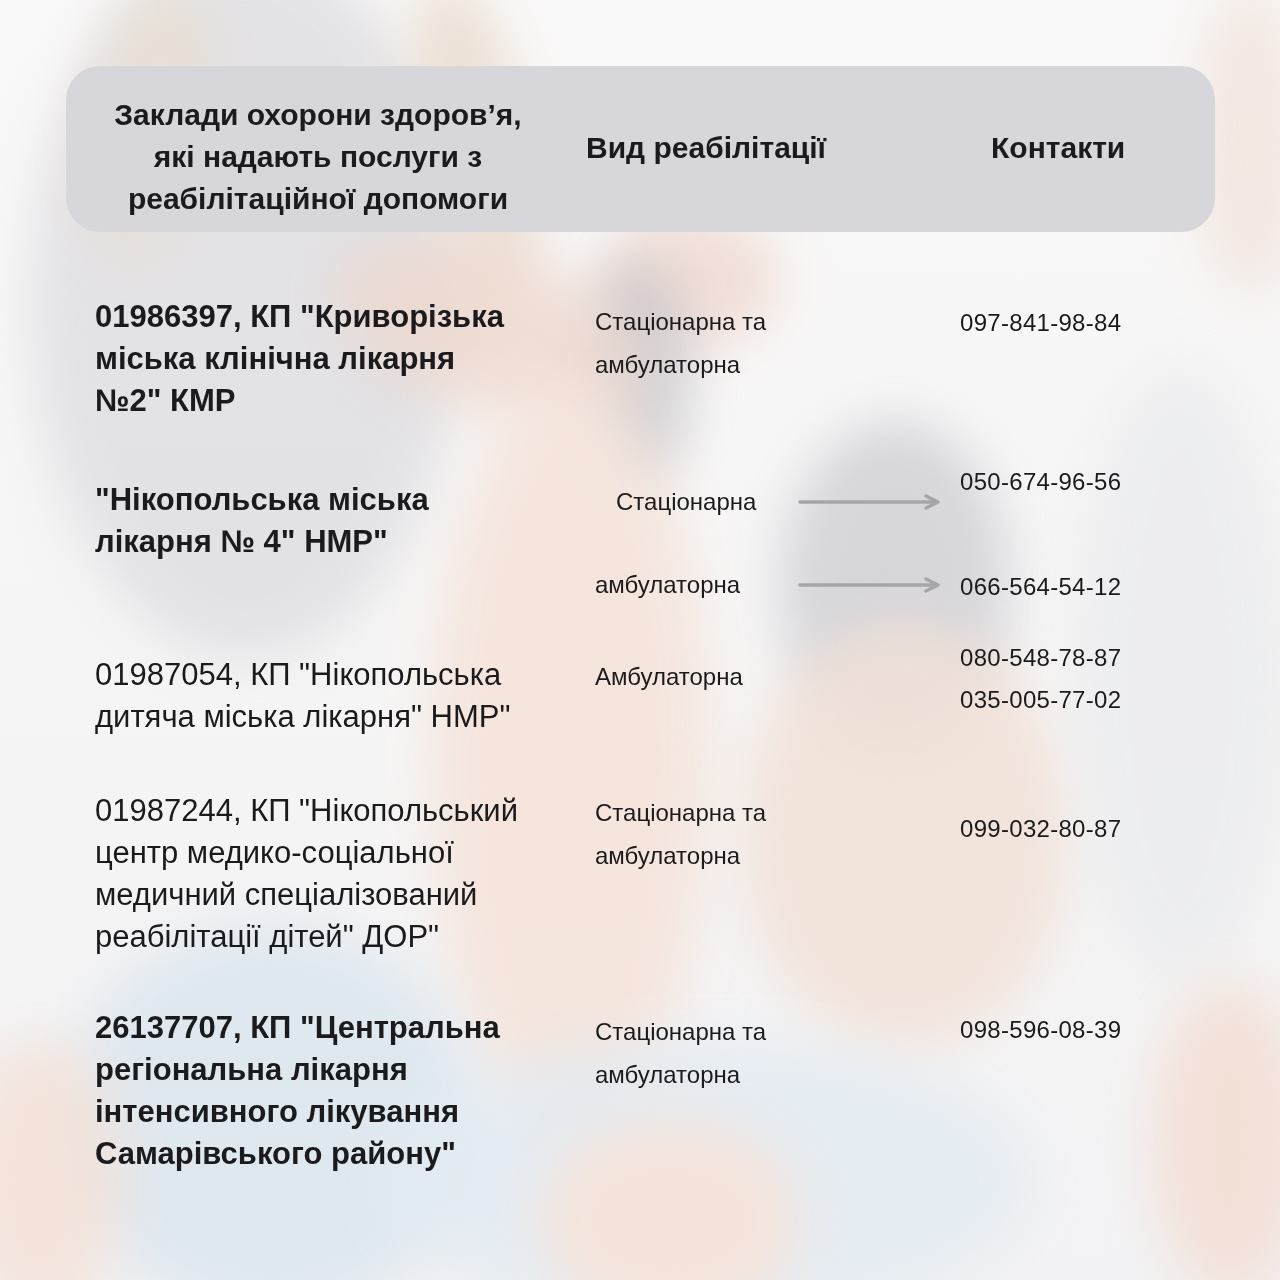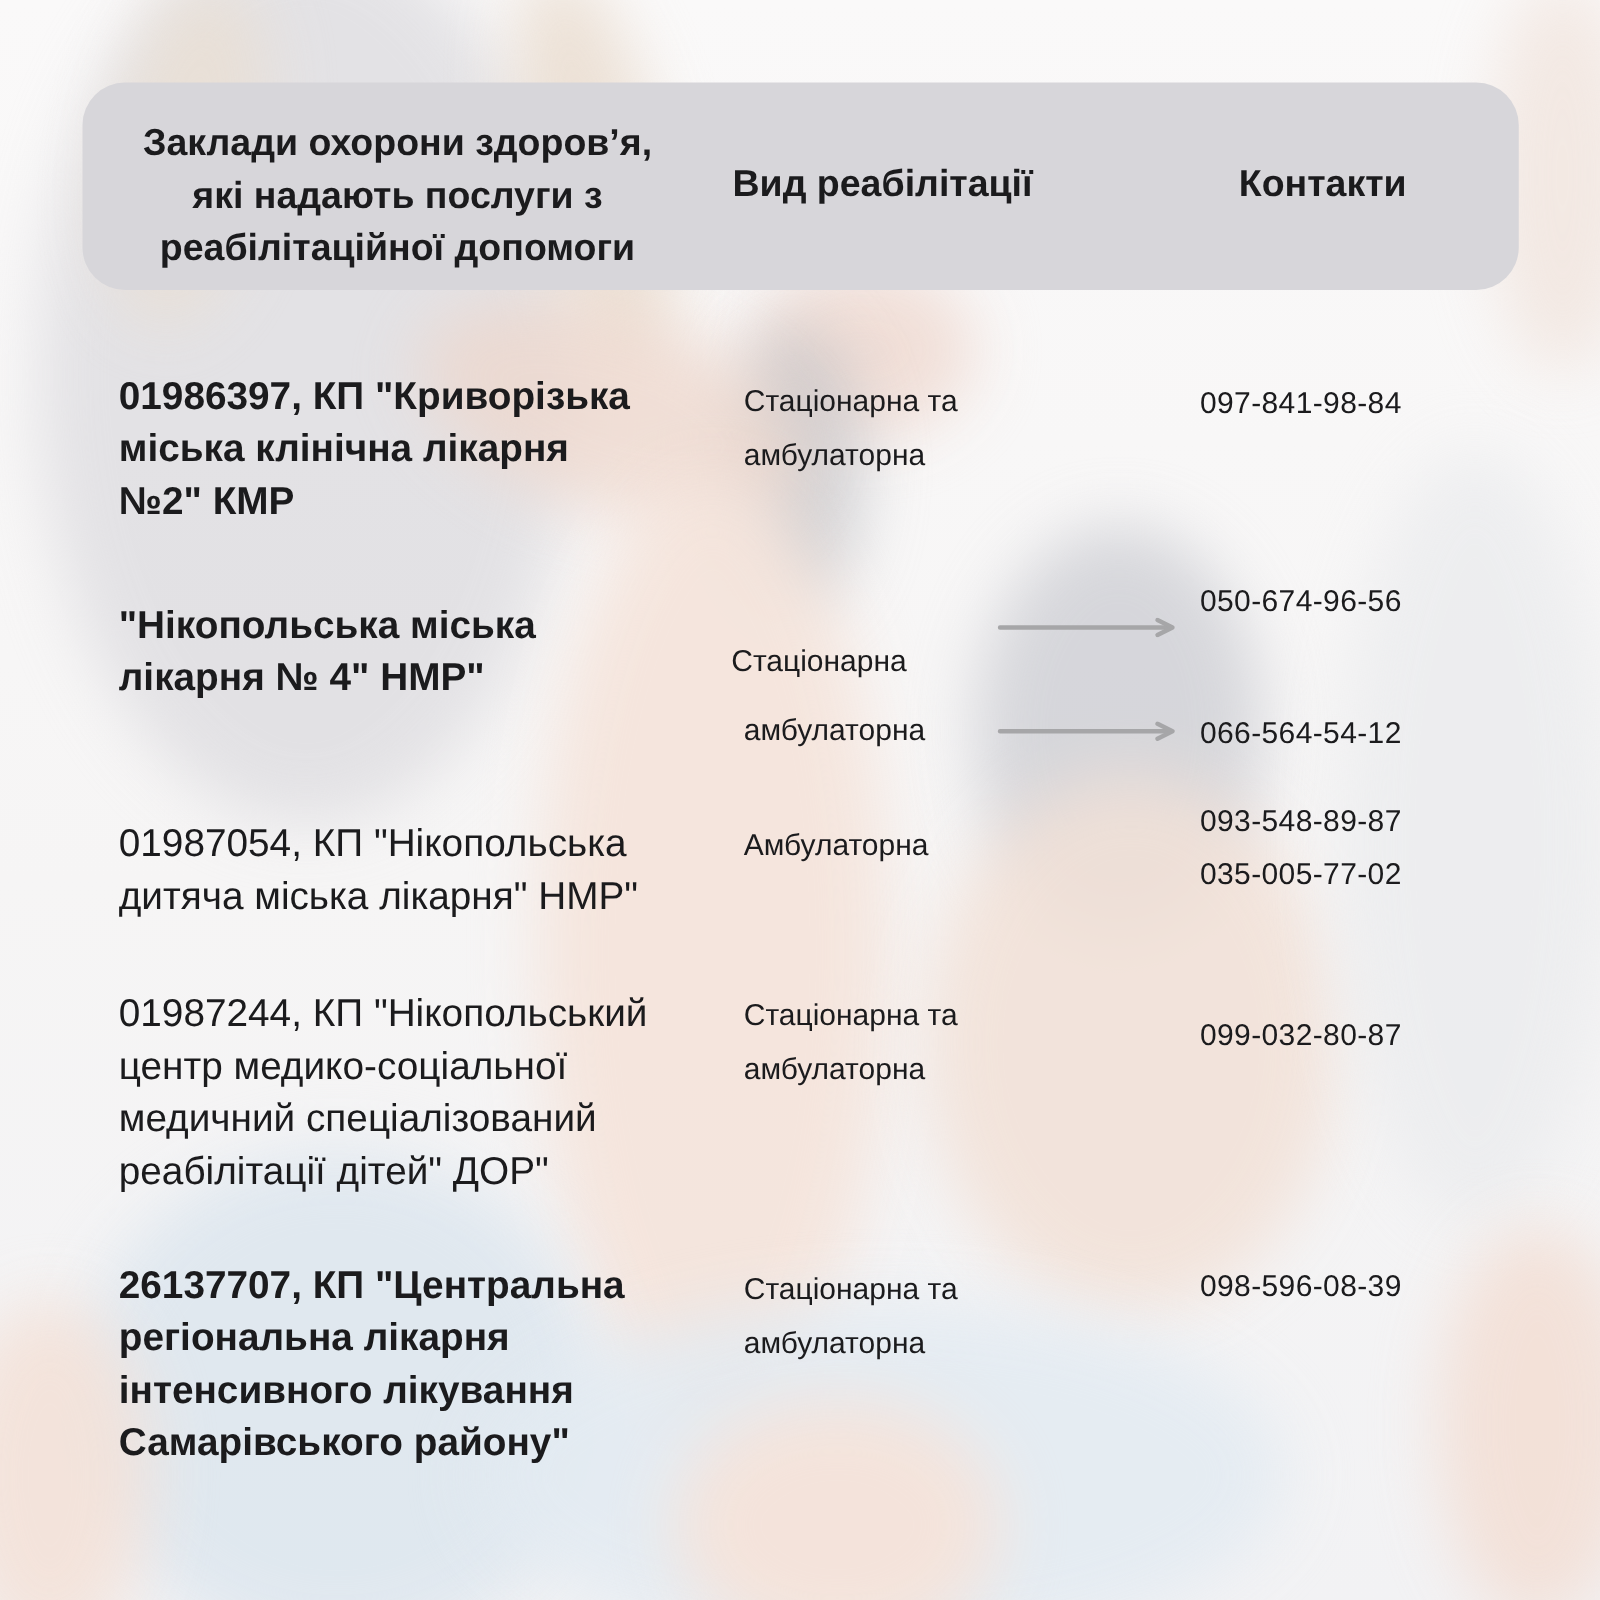--- a/index.html
+++ b/index.html
@@ -66,40 +66,40 @@
     <div class="ln">амбулаторна</div>
   </div>
   <div class="cell phones" style="left:960px;top:302px;">
     <div class="ln">097-841-98-84</div>
   </div>
 
   <div class="cell nm bold" style="left:95px;top:479px;">
     <div class="ln">"Нікопольська міська</div>
     <div class="ln">лікарня № 4" НМР"</div>
   </div>
-  <div class="cell" style="left:585px;top:481px;margin-top:28px;">Стаціонарна</div>
+  <div class="cell" style="left:616px;top:481px;">Стаціонарна</div>
   <svg class="arrow" style="left:798px;top:494px;" width="150" height="16" viewBox="0 0 150 16">
     <line x1="2" y1="8" x2="136" y2="8" stroke="#a6a6a8" stroke-width="3.5" stroke-linecap="round"></line>
     <polyline points="128,2 140,8 128,14" fill="none" stroke="#a6a6a8" stroke-width="3.5" stroke-linecap="round" stroke-linejoin="round"></polyline>
   </svg>
   <div class="cell phones" style="left:960px;top:461px;">050-674-96-56</div>
   <div class="cell" style="left:595px;top:564px;">амбулаторна</div>
   <svg class="arrow" style="left:798px;top:577px;" width="150" height="16" viewBox="0 0 150 16">
     <line x1="2" y1="8" x2="136" y2="8" stroke="#a6a6a8" stroke-width="3.5" stroke-linecap="round"></line>
     <polyline points="128,2 140,8 128,14" fill="none" stroke="#a6a6a8" stroke-width="3.5" stroke-linecap="round" stroke-linejoin="round"></polyline>
   </svg>
   <div class="cell phones" style="left:960px;top:566px;">066-564-54-12</div>
 
   <div class="cell nm" style="left:95px;top:654px;">
     <div class="ln">01987054, КП "Нікопольська</div>
     <div class="ln">дитяча міська лікарня" НМР"</div>
   </div>
   <div class="cell" style="left:595px;top:656px;">Амбулаторна</div>
   <div class="cell phones" style="left:960px;top:637px;">
-    <div class="ln">093-548-89-87</div>
+    <div class="ln">080-548-78-87</div>
     <div class="ln">035-005-77-02</div>
   </div>
 
   <div class="cell nm" style="left:95px;top:790px;">
     <div class="ln">01987244, КП "Нікопольський</div>
     <div class="ln">центр медико-соціальної</div>
     <div class="ln">медичний спеціалізований</div>
     <div class="ln">реабілітації дітей" ДОР"</div>
   </div>
   <div class="cell type" style="left:595px;top:791px;">

